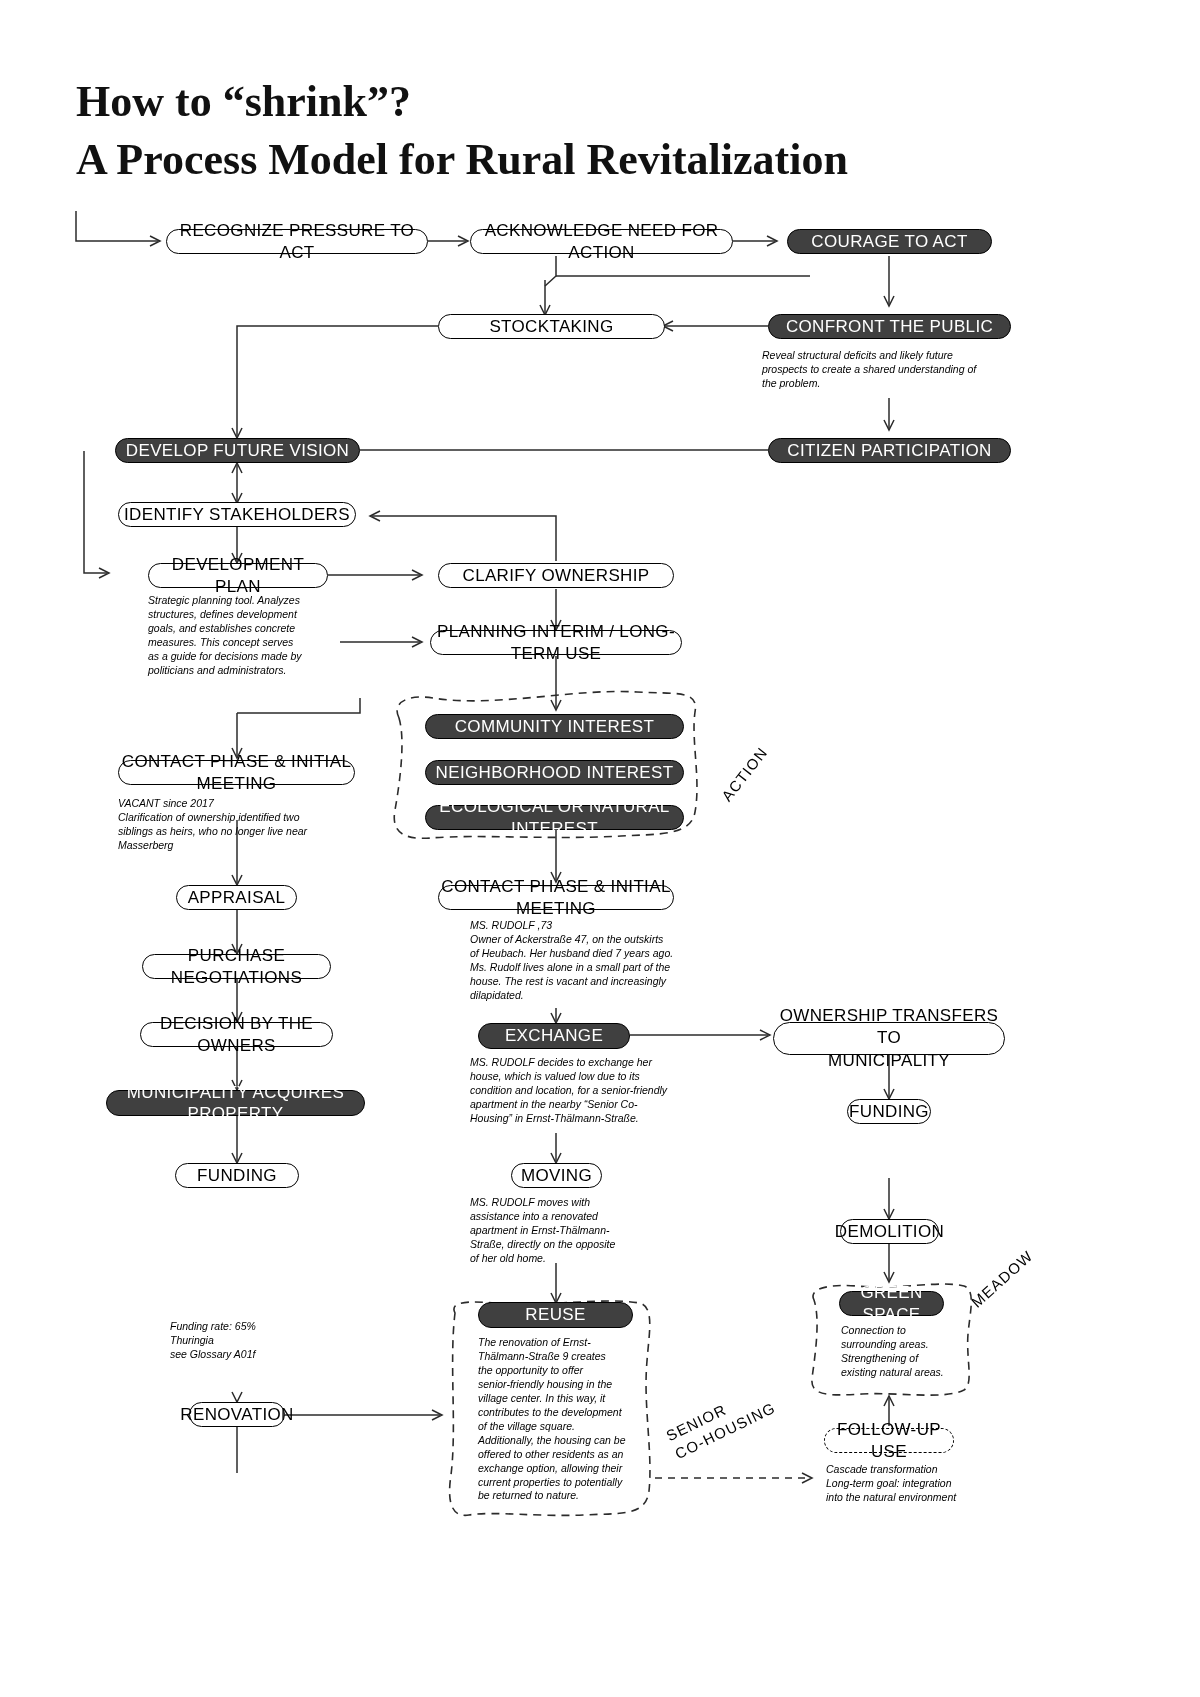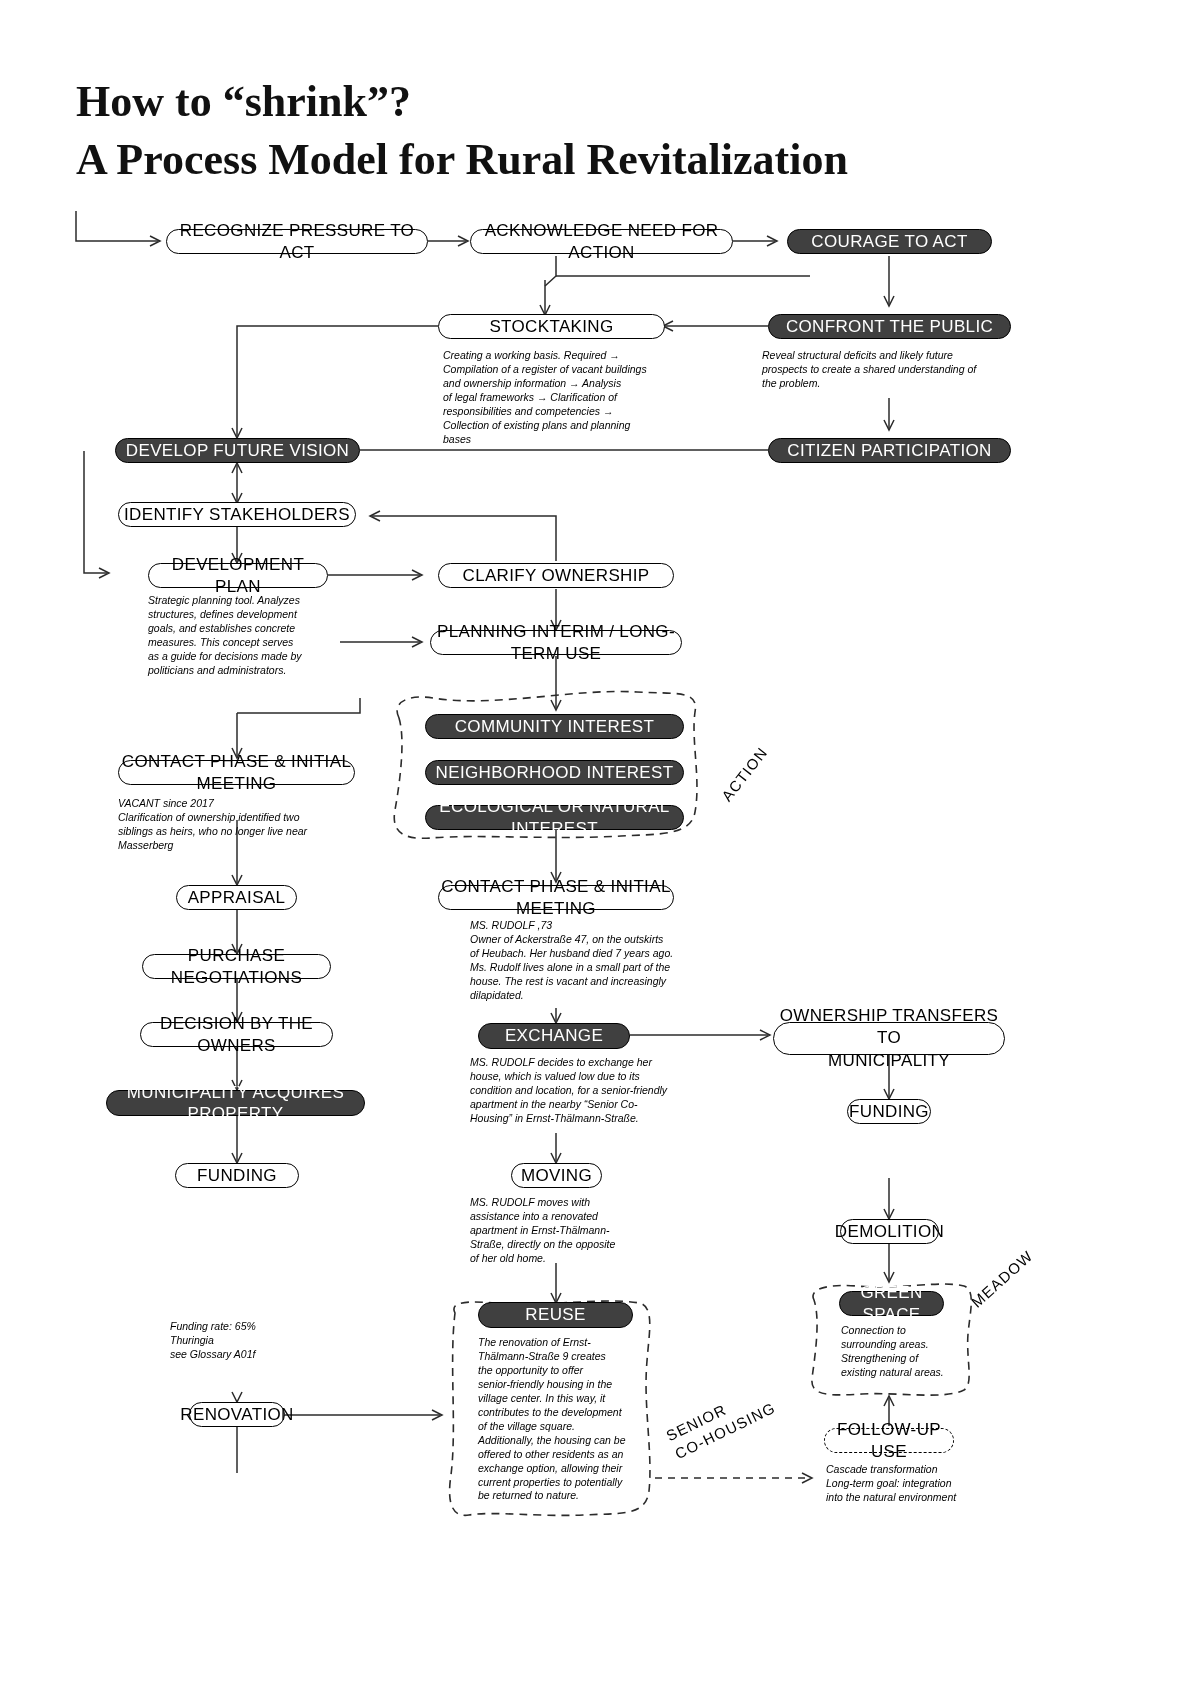--- a/index.html
+++ b/index.html
@@ -192,27 +192,20 @@
   <div class="rot" style="left:663px;top:1420px;transform:rotate(-26deg);line-height:1.35;">SENIOR
 CO-HOUSING</div>
 
   <div class="node light" style="left:166px;top:221px;width:262px;height:25px;">RECOGNIZE PRESSURE TO ACT</div>
   <div class="node light" style="left:470px;top:221px;width:263px;height:25px;">ACKNOWLEDGE NEED FOR ACTION</div>
   <div class="node dark" style="left:787px;top:221px;width:205px;height:25px;">COURAGE TO ACT</div>
 
   <div class="node light" style="left:438px;top:306px;width:227px;height:25px;">STOCKTAKING</div>
   <div class="node dark" style="left:768px;top:306px;width:243px;height:25px;">CONFRONT THE PUBLIC</div>
 
-  <div class="note" style="left:443px;top:341px;width:230px;">Creating a working basis. Required →
-Compilation of a register of vacant buildings
-and ownership information → Analysis
-of legal frameworks  →    Clarification of
-responsibilities and competencies    →
-Collection of existing plans and planning
-bases</div>
   <div class="note" style="left:762px;top:341px;width:245px;">Reveal structural deficits and likely future
 prospects to create a shared understanding of
 the problem.</div>
 
   <div class="node dark" style="left:115px;top:430px;width:245px;height:25px;">DEVELOP FUTURE VISION</div>
   <div class="node dark" style="left:768px;top:430px;width:243px;height:25px;">CITIZEN PARTICIPATION</div>
 
 
   <div class="node light" style="left:118px;top:494px;width:238px;height:25px;">IDENTIFY STAKEHOLDERS</div>
 

